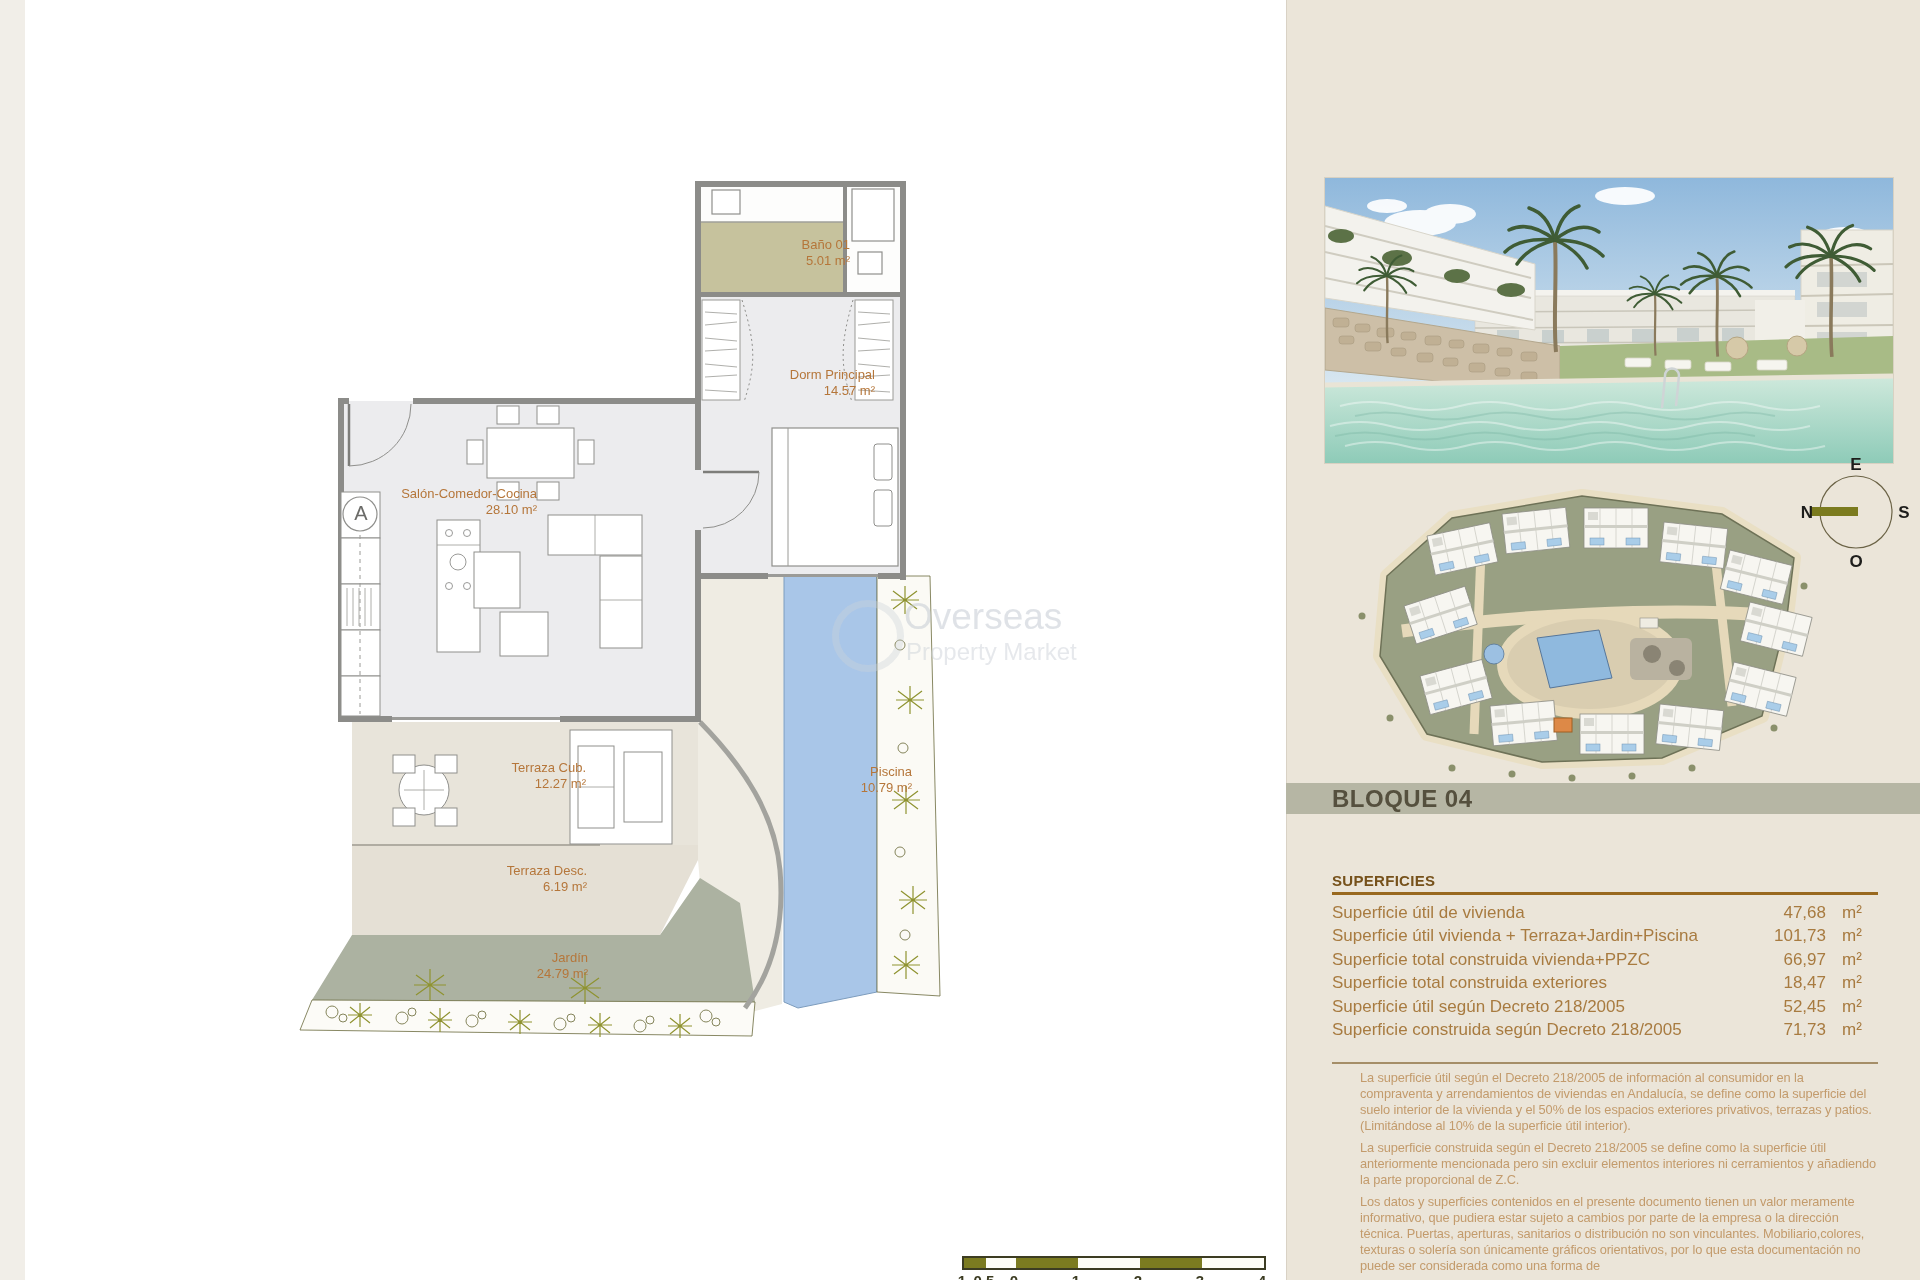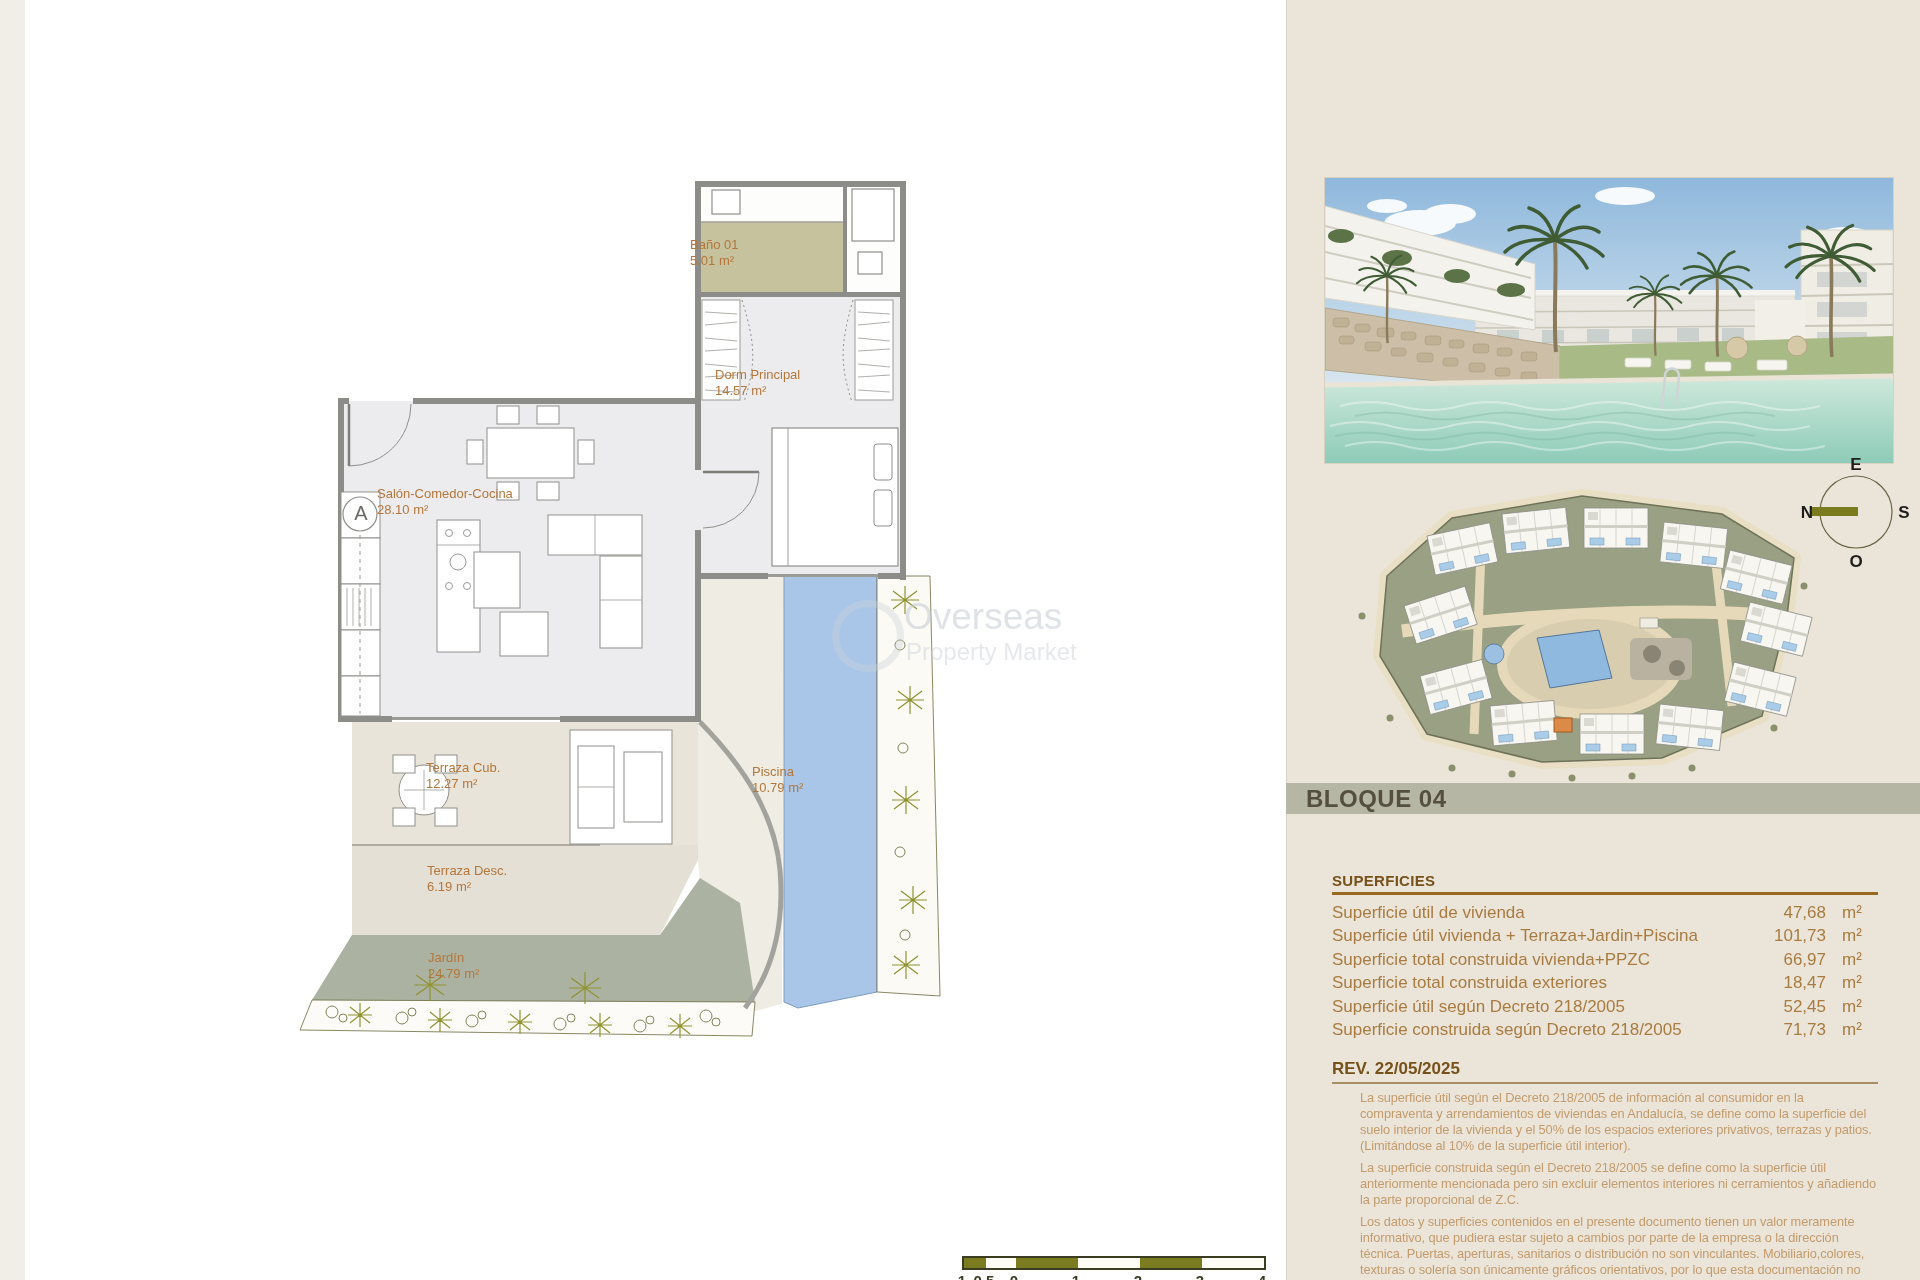--- a/index.html
+++ b/index.html
@@ -2,40 +2,40 @@
 <html><head>
 <meta charset="utf-8">
 <style>
   html,body{margin:0;padding:0;background:#ffffff;}
   #page{position:relative;width:1920px;height:1280px;background:#ffffff;overflow:hidden;
         font-family:"Liberation Sans",sans-serif;}
   .abs{position:absolute;}
   
   #left-edge{left:0;top:0;width:25px;height:1280px;background:#f1eee8;}
   
-  .room-label{position:absolute;width:160px;text-align:left;color:#b5763a;
+  .room-label{position:absolute;width:160px;text-align:right;color:#b5763a;
               font-size:13px;line-height:16px;}
   .room-label .nm{white-space:nowrap;}
   
   #watermark{left:832px;top:594px;width:300px;height:84px;opacity:.85;pointer-events:none;}
   #wm-circle{position:absolute;left:0;top:6px;width:58px;height:58px;border-radius:50%;
              border:7px solid rgba(205,210,218,.45);}
   #wm-t1{position:absolute;left:72px;top:2px;font-size:37px;font-weight:300;color:rgba(196,201,210,.62);}
   #wm-t2{position:absolute;left:74px;top:44px;font-size:24px;font-weight:300;color:rgba(200,205,213,.55);text-align:center;}
   
   #scalebar{left:962px;top:1256px;display:flex;border:2px solid #3c3c22;height:10px;box-sizing:content-box;}
   #scalebar div{height:10px;}
   .sb-num{position:absolute;top:1272px;transform:translateX(-50%);font-size:15px;font-weight:bold;color:#3c3c22;}
   
   #panel{left:1286px;top:0;width:634px;height:1280px;background:#ebe5d9;border-left:1px solid #d9d2c5;}
   #photo{left:1325px;top:178px;width:568px;height:285px;outline:1px solid #d8d1c2;}
   #siteplan{left:1332px;top:466px;width:515px;height:322px;}
   #compass{left:1798px;top:452px;width:116px;height:120px;}
   #band-block{left:1286px;top:783px;width:634px;height:31px;background:#b6b6a4;
-              color:#55503e;font-size:24px;font-weight:bold;line-height:31px;padding-left:20px;
+              color:#55503e;font-size:24px;font-weight:bold;line-height:31px;padding-left:46px;
               box-sizing:border-box;letter-spacing:.5px;}
   #band-portal{left:1327px;top:814px;width:593px;height:34px;background:#f8c7a7;
                color:#8c5a1d;font-size:23px;font-weight:bold;line-height:34px;padding-left:44px;
                box-sizing:border-box;letter-spacing:.5px;}
   #superficies{left:1332px;top:872px;width:546px;}
   #sup-title{font-size:15px;font-weight:bold;color:#76511a;letter-spacing:.3px;}
   #sup-rule{margin-top:3px;height:3px;background:#99691f;}
   #sup-rows{margin-top:6px;}
   .sup-row{display:flex;font-size:17px;line-height:23.4px;color:#a87b40;}
   .sup-row .lb{flex:1;}
@@ -541,19 +541,18 @@
       </div>
       <div class="sup-row">
         <span class="lb">Superficie construida según Decreto 218/2005</span>
         <span class="val">71,73</span>
         <span class="un">m²</span>
       </div>
     </div>
   </div>
 
   <div id="rev" class="abs">
-    <div id="rev-title">REV. 22/05/2025</div>
     <div id="rev-rule"></div>
     <div class="rev-p">La superficie útil según el Decreto 218/2005 de información al consumidor en la compraventa y arrendamientos de viviendas en Andalucía, se define como la superficie del suelo interior de la vivienda y el 50% de los espacios exteriores privativos, terrazas y patios. (Limitándose al 10% de la superficie útil interior).</div>
     <div class="rev-p">La superficie construida según el Decreto 218/2005 se define como la superficie útil anteriormente mencionada pero sin excluir elementos interiores ni cerramientos y añadiendo la parte proporcional de Z.C.</div>
     <div class="rev-p">Los datos y superficies contenidos en el presente documento tienen un valor meramente informativo, que pudiera estar sujeto a cambios por parte de la empresa o la dirección técnica. Puertas, aperturas, sanitarios o distribución no son vinculantes. Mobiliario,colores, texturas o solería son únicamente gráficos orientativos, por lo que esta documentación no puede ser considerada como una forma de</div>
   </div>
 </div>
 
 </body></html>

